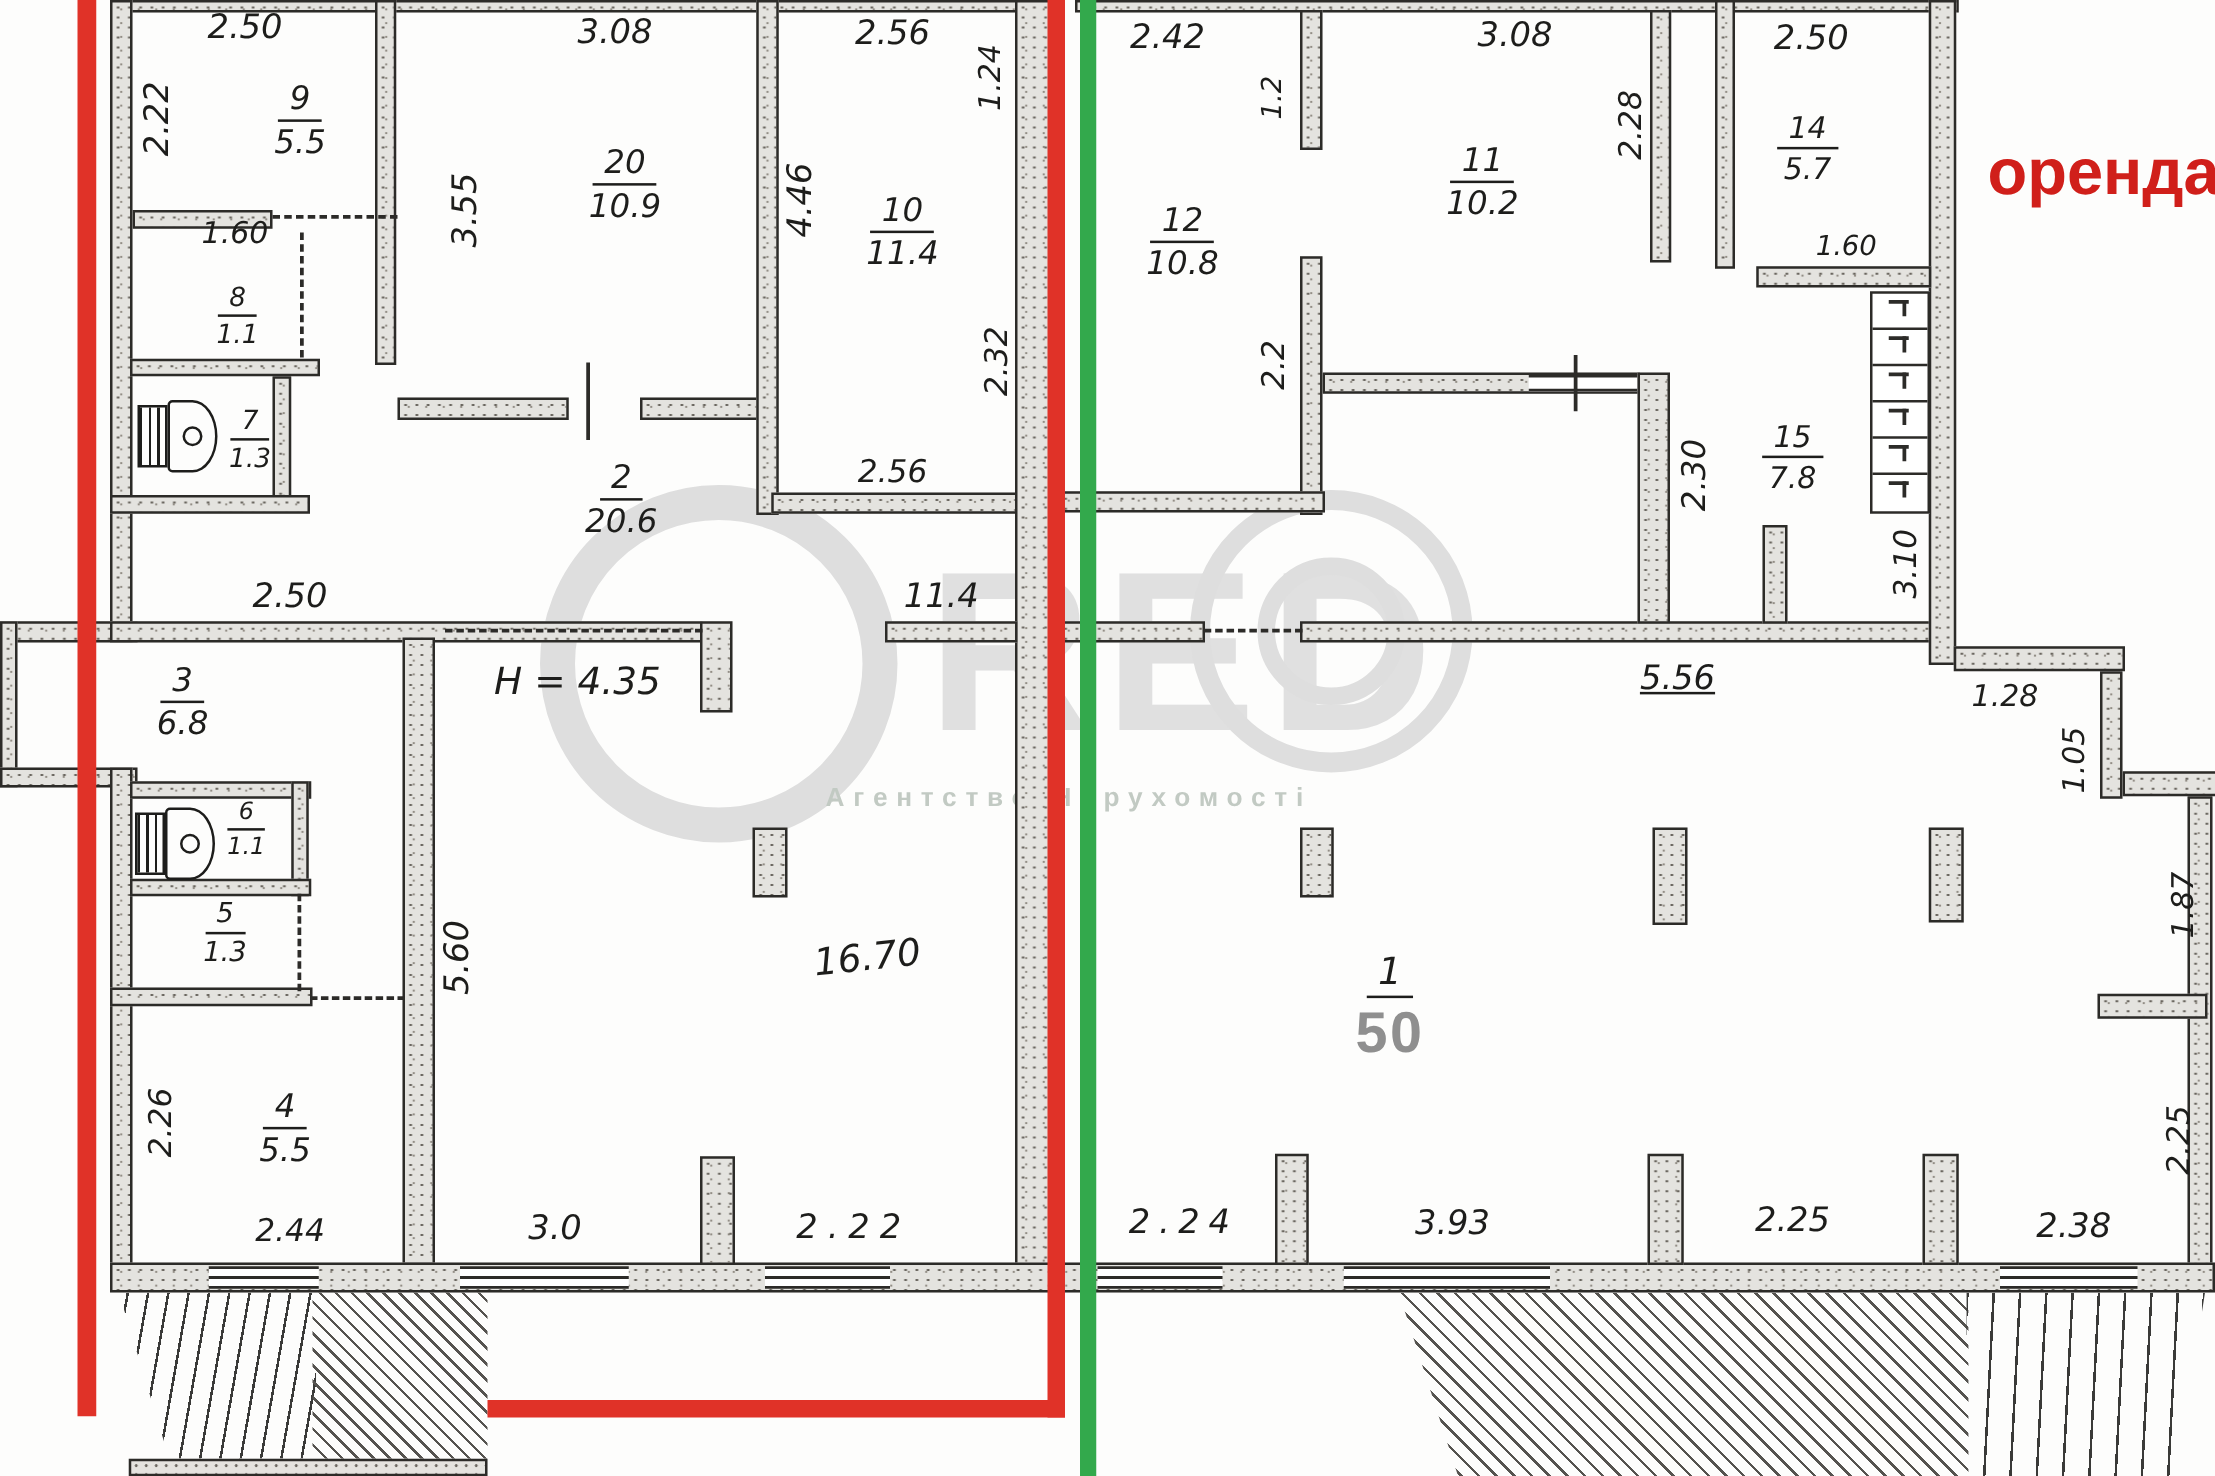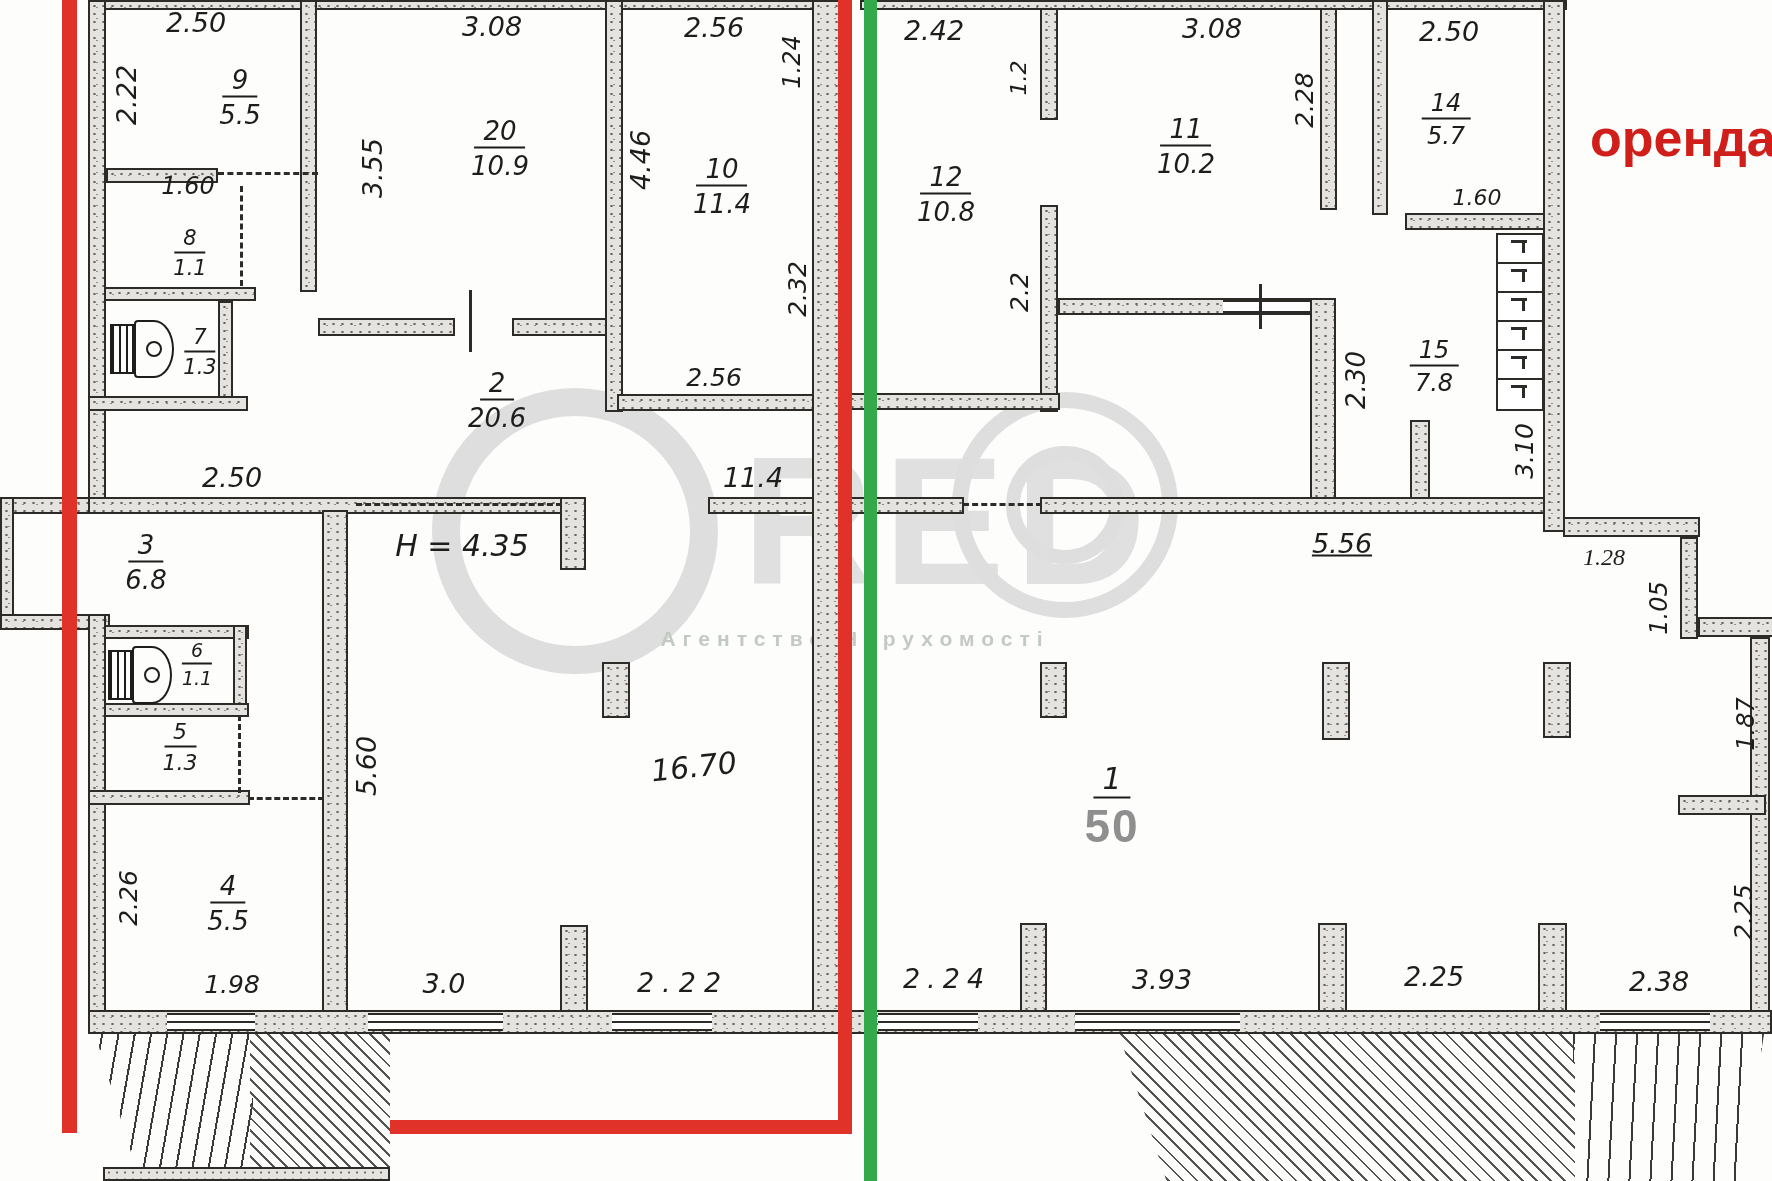--- a/index.html
+++ b/index.html
@@ -251,34 +251,34 @@
   <div class="dim v" style="left:792px;top:62px;font-size:24px;">1.24</div>
   <div class="dim v" style="left:640px;top:160px;font-size:27px;">4.46</div>
   <div class="dim v" style="left:797px;top:289px;font-size:25px;">2.32</div>
   <div class="dim" style="left:714px;top:377px;font-size:25px;">2.56</div>
   <div class="dim" style="left:232px;top:477px;font-size:27px;">2.50</div>
   <div class="dim" style="left:753px;top:477px;font-size:27px;">11.4</div>
   <div class="dim" style="left:462px;top:546px;font-size:30px;">H = 4.35</div>
   <div class="dim v" style="left:366px;top:766px;font-size:27px;">5.60</div>
   <div class="dim rot" style="left:694px;top:767px;font-size:30px;">16.70</div>
   <div class="dim v" style="left:128px;top:898px;font-size:25px;">2.26</div>
-  <div class="dim" style="left:232px;top:984px;font-size:25px;">1.98</div>
+  <div class="dim" style="left:232px;top:984px;font-size:25px;">2.44</div>
   <div class="dim" style="left:444px;top:983px;font-size:27px;">3.0</div>
   <div class="dim" style="left:683px;top:982px;font-size:27px;letter-spacing:8px;">2.22</div>
   <div class="dim" style="left:934px;top:30px;font-size:27px;">2.42</div>
   <div class="dim v" style="left:1019px;top:78px;font-size:22px;">1.2</div>
   <div class="dim" style="left:1212px;top:28px;font-size:27px;">3.08</div>
   <div class="dim v" style="left:1304px;top:100px;font-size:25px;">2.28</div>
   <div class="dim" style="left:1449px;top:31px;font-size:27px;">2.50</div>
   <div class="dim" style="left:1477px;top:198px;font-size:22px;">1.60</div>
   <div class="dim v" style="left:1019px;top:292px;font-size:25px;">2.2</div>
   <div class="dim v" style="left:1356px;top:380px;font-size:26px;">2.30</div>
   <div class="dim v" style="left:1524px;top:451px;font-size:25px;">3.10</div>
   <div class="dim" style="left:1342px;top:543px;font-size:27px;text-decoration:underline;">5.56</div>
-  <div class="dim" style="left:1604px;top:557px;font-size:24px;font-family:Liberation Serif, serif;">1.28</div>
+  <div class="dim" style="left:1604px;top:557px;font-size:24px;">1.28</div>
   <div class="dim v" style="left:1659px;top:608px;font-size:24px;">1.05</div>
   <div class="dim v" style="left:1746px;top:724px;font-size:24px;">1.87</div>
   <div class="dim" style="left:947px;top:978px;font-size:27px;letter-spacing:7px;">2.24</div>
   <div class="dim" style="left:1162px;top:979px;font-size:27px;">3.93</div>
   <div class="dim" style="left:1434px;top:976px;font-size:27px;">2.25</div>
   <div class="dim" style="left:1659px;top:981px;font-size:27px;">2.38</div>
   <div class="dim v" style="left:1743px;top:912px;font-size:25px;">2.25</div>
 
   <div class="redtext" style="left:1590px;top:108px;font-size:52px;">оренда</div>
 

